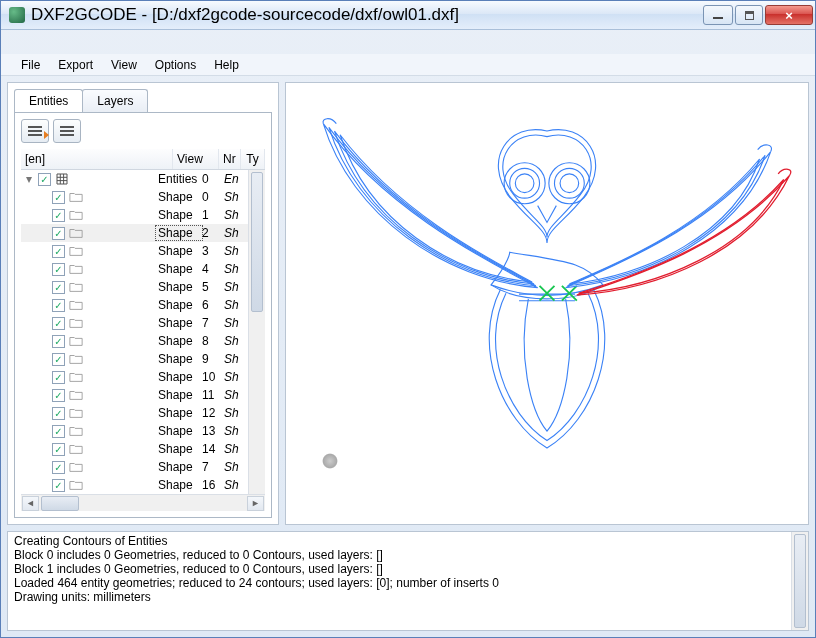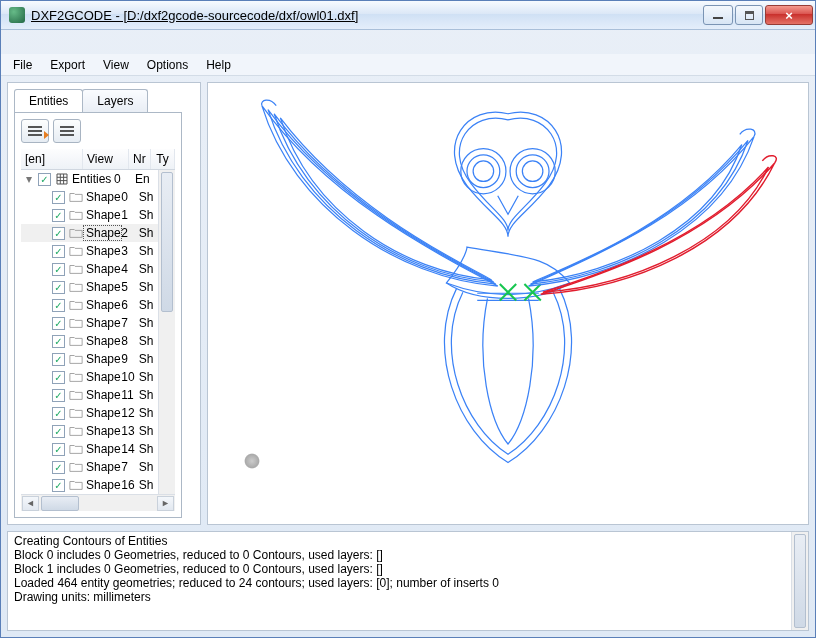--- a/index.html
+++ b/index.html
@@ -27,21 +27,21 @@
     align-items: center;
     padding: 0 2px 0 8px;
     border-bottom: 1px solid #a9bfd9;
   }
   .titlebar .appicon {
     width: 16px; height: 16px;
     background: radial-gradient(circle at 30% 30%, #6b8, #264);
     border-radius: 3px;
     margin-right: 6px;
   }
-  .titlebar .title { flex: 1; color: #000; font-size: 13px; text-decoration: underline; }
+  .titlebar .title { flex: 1; color: #000; font-size: 17px; }
   .winbtns { display: flex; gap: 0; }
   .winbtn {
     width: 34px; height: 20px;
     border: 1px solid #7a94b4;
     border-radius: 3px;
     margin-left: 2px;
     display: flex; align-items: center; justify-content: center;
     background: linear-gradient(#f4f8fd,#d7e5f5);
     font-size: 11px; color: #333;
   }
@@ -53,41 +53,41 @@
     border-color: #963c36; color: #fff;
   }
   .winbtn .sq { width:9px;height:9px;border:1px solid #555;border-top-width:3px;}
   .winbtn .mn { width:10px;height:0;border-bottom:2px solid #444; margin-top:6px;}
   .winbtn .cx { font-weight:bold; font-size:13px;}
   .menubar {
     height: 22px;
     background: #f1f5fb;
     display: flex;
     align-items: center;
-    padding: 0 4px;
+    padding: 0 12px;
     gap: 2px;
     border-bottom: 1px solid #d3dce7;
     margin-top: 24px;
   }
   .menubar .mitem { padding: 2px 8px; cursor: default; }
   .client {
     flex: 1;
     margin: 6px;
     display: flex;
     flex-direction: column;
     gap: 6px;
   }
   .upper {
     flex: 1;
     display: flex;
     gap: 6px;
     min-height: 0;
   }
   .sidepanel {
-    width: 194px;
+    width: 272px;
     background: #fff;
     border: 1px solid #b9c5d3;
     display: flex;
     flex-direction: column;
   }
   .tabs {
     display: flex;
     margin: 6px 6px 0 6px;
   }
   .tab {
@@ -98,21 +98,21 @@
     border-radius: 3px 3px 0 0;
     margin-right: -1px;
     position: relative;
   }
   .tab.active {
     background: #fff;
     z-index: 2;
   }
   .tabpage {
     flex:1;
-    margin: 0 18px 6px 6px;
+    margin: 0 6px 6px 6px;
     border: 1px solid #acb8c6;
     background: #fff;
     display:flex;
     flex-direction:column;
     padding:6px;
     min-height:0;
   }
   .toolbar2 { display:flex; gap:4px; margin-bottom:6px;}
   .tbtn {
     width:28px;height:24px;
@@ -139,21 +139,21 @@
   .treebody{flex:1;overflow:hidden;}
   .row{display:flex;align-items:center;height:18px;padding-left:2px;font-size:12px;}
   .row .indent1{width:12px;display:flex;align-items:center;justify-content:center;color:#777;}
   .row .indent2{width:14px;}
   .row .cb{width:13px;height:13px;border:1px solid #8fa2b8;background:#fff;margin:0 3px;display:flex;align-items:center;justify-content:center;font-size:10px;color:#2a6;}
   .row .cb::after{content:"✓";}
   .row .ic{width:16px;height:14px;display:flex;align-items:center;justify-content:center;color:#888;}
   .row .ic svg{width:14px;height:12px;}
   .row .cell-name{width:46px;padding-left:2px;}
   .row .cell-nr{width:22px;}
-  .row .cell-ty{width:24px;}
+  .row .cell-ty{width:24px;font-style:italic;}
   .row .cell-en{flex:1;display:flex;align-items:center;}
   .row.selected{background:#f0f0f0;}
   .row.selected .cell-name,.row.selected .cell-nr,.row.selected .cell-ty{ }
   .row.selected .cell-name{outline:1px dotted #555;}
   .vscroll{width:17px;background:#f0f0f0;border-left:1px solid #dadfe6;position:relative;}
   .vscroll .thumb{position:absolute;left:2px;right:2px;top:2px;height:140px;background:linear-gradient(#e8edf4,#cfd9e6);border:1px solid #b3bfcf;border-radius:2px;}
   .hscrollbar{height:17px;background:#f0f0f0;border-top:1px solid #dadfe6;display:flex;align-items:center;}
   .hscrollbar .hb{width:17px;height:15px;border:1px solid #c9d1db;background:linear-gradient(#f4f7fb,#e2e8f0);margin:0 1px;display:flex;align-items:center;justify-content:center;font-size:9px;color:#666;}
   .hscrollbar .htrack{flex:1;}
   .hscrollbar .hthumb{width:38px;height:15px;border:1px solid #b3bfcf;background:linear-gradient(#e8edf4,#cfd9e6);border-radius:2px;margin-left:1px;}

